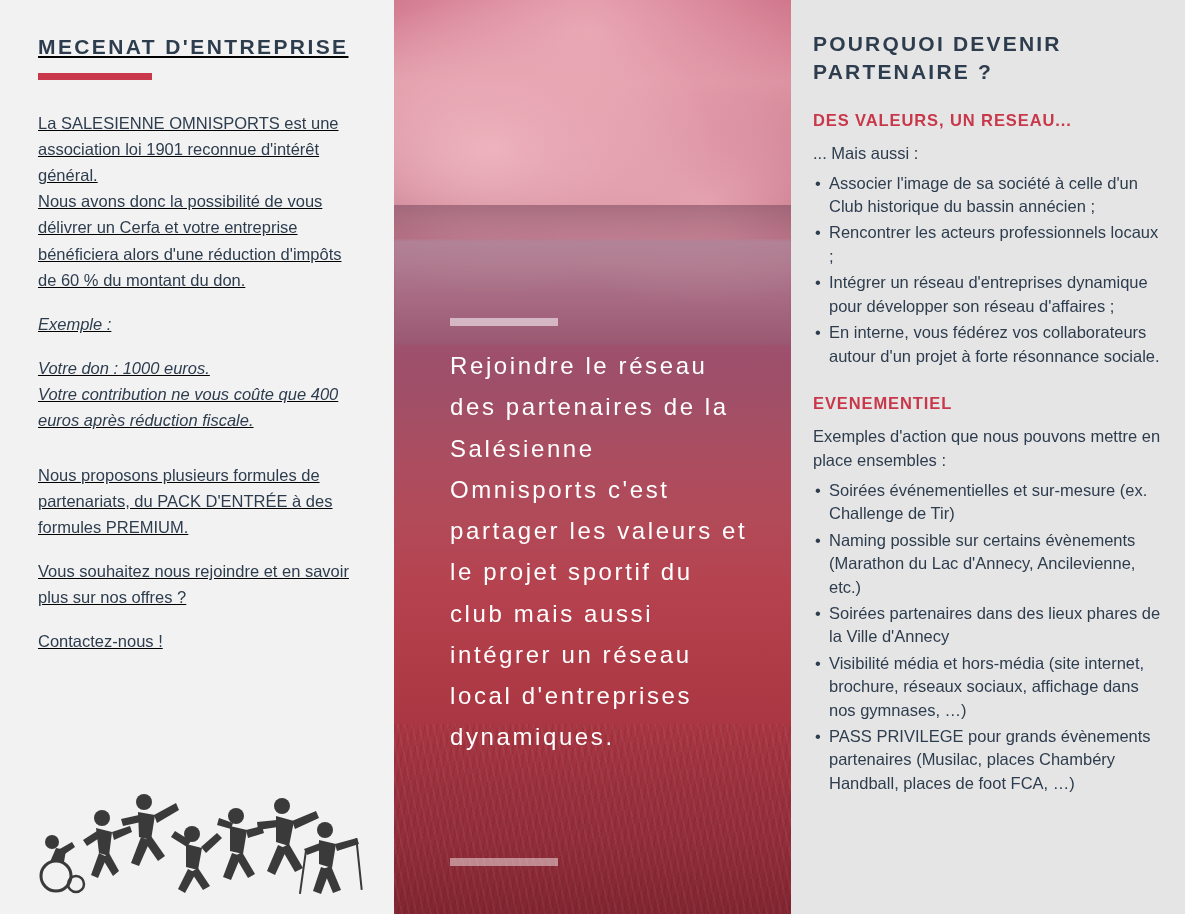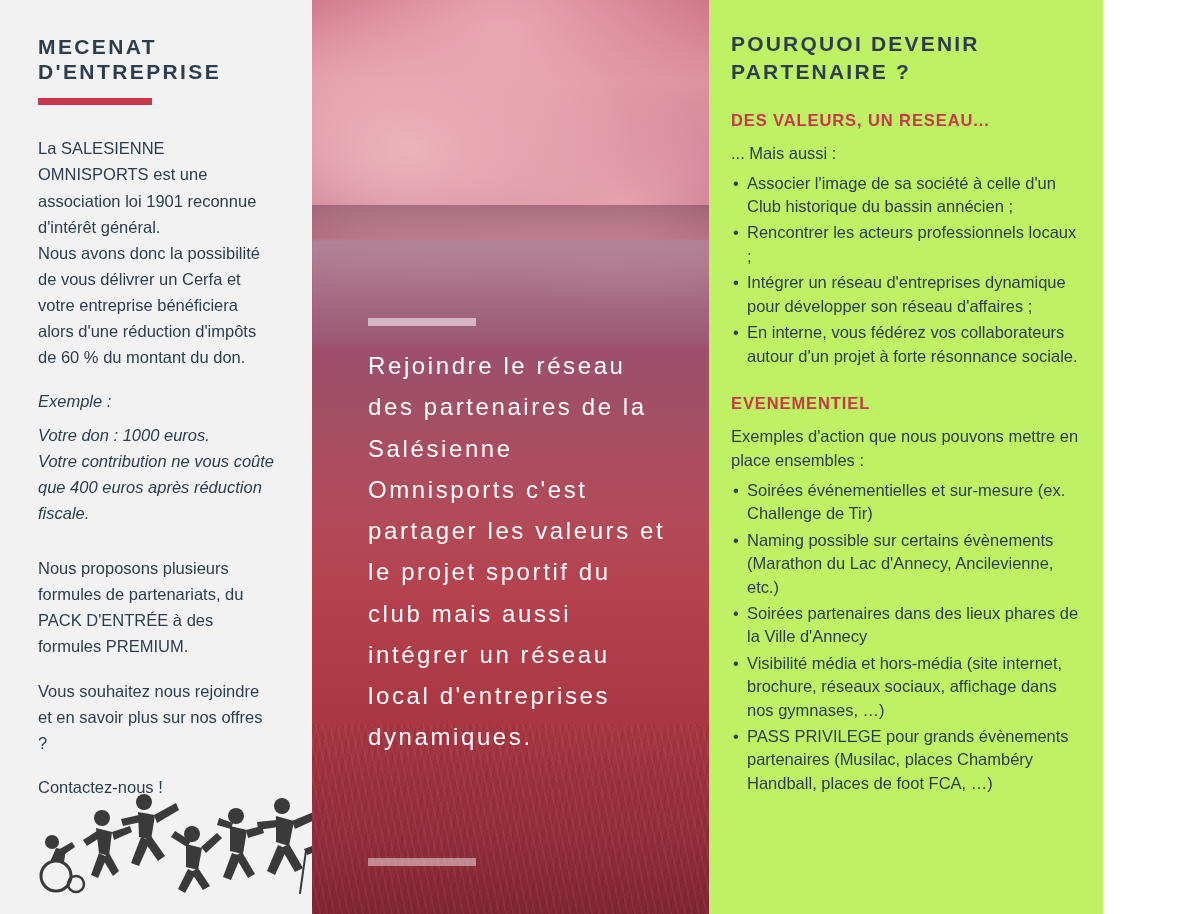--- a/index.html
+++ b/index.html
@@ -10,25 +10,26 @@
     overflow: hidden;
   }
   .brochure {
     width: 1185px; height: 914px;
     display: flex;
     flex-direction: row;
   }
 
   
   .panel-left {
-    width: 312px;
+    width: 394px;
     height: 914px;
     background: #f2f2f2;
     padding: 34px 36px 0 38px;
     position: relative;
+    text-decoration: underline;
   }
   .panel-left h1 {
     font-size: 21px;
     letter-spacing: 2.4px;
     font-weight: bold;
     color: #2e3d4e;
     line-height: 1.2;
   }
   .rule-red {
     width: 114px;
@@ -36,21 +37,21 @@
     background: #c9384a;
     margin-top: 14px;
   }
   .left-body {
     margin-top: 30px;
     color: #2e3d4e;
     font-size: 16.5px;
     line-height: 1.58;
   }
   .left-body p { margin-bottom: 18px; }
-  .left-body p.italic { font-style: italic; margin-bottom: 8px; }
+  .left-body p.italic { font-style: italic; margin-bottom: 18px; }
   .left-body p.italic.last { margin-bottom: 29px; }
   .left-body p.tight { margin-bottom: 0; }
   .athletes {
     position: absolute;
     left: 20px;
     bottom: 16px;
     width: 350px;
     height: 140px;
   }
 
@@ -125,21 +126,21 @@
     font-size: 24px;
     letter-spacing: 2.6px;
     line-height: 1.72;
     font-weight: 500;
   }
 
   
   .panel-right {
     width: 394px;
     height: 914px;
-    background: #bef264;
+    background: #e5e5e5;
     padding: 30px 22px 0 22px;
     color: #2e3d4e;
   }
   .panel-right h1 {
     font-size: 21px;
     letter-spacing: 2.2px;
     font-weight: bold;
     color: #2e3d4e;
     line-height: 1.35;
   }

